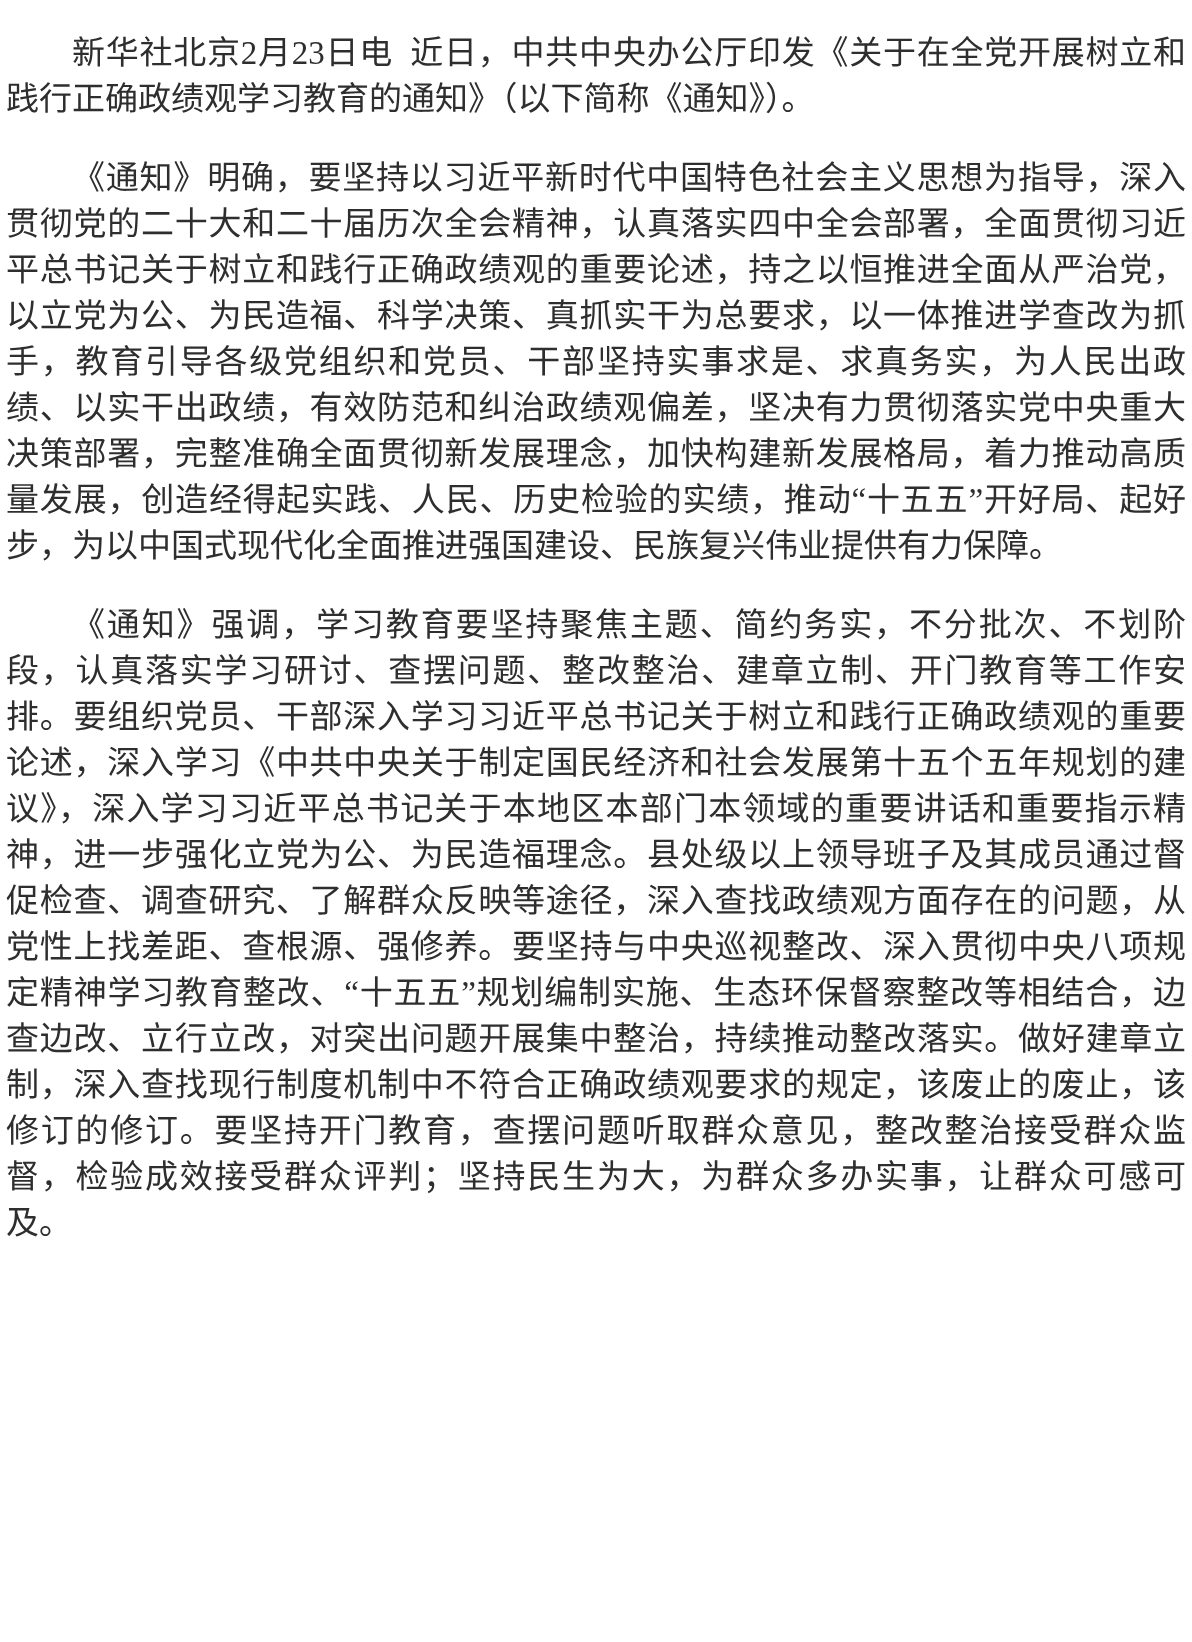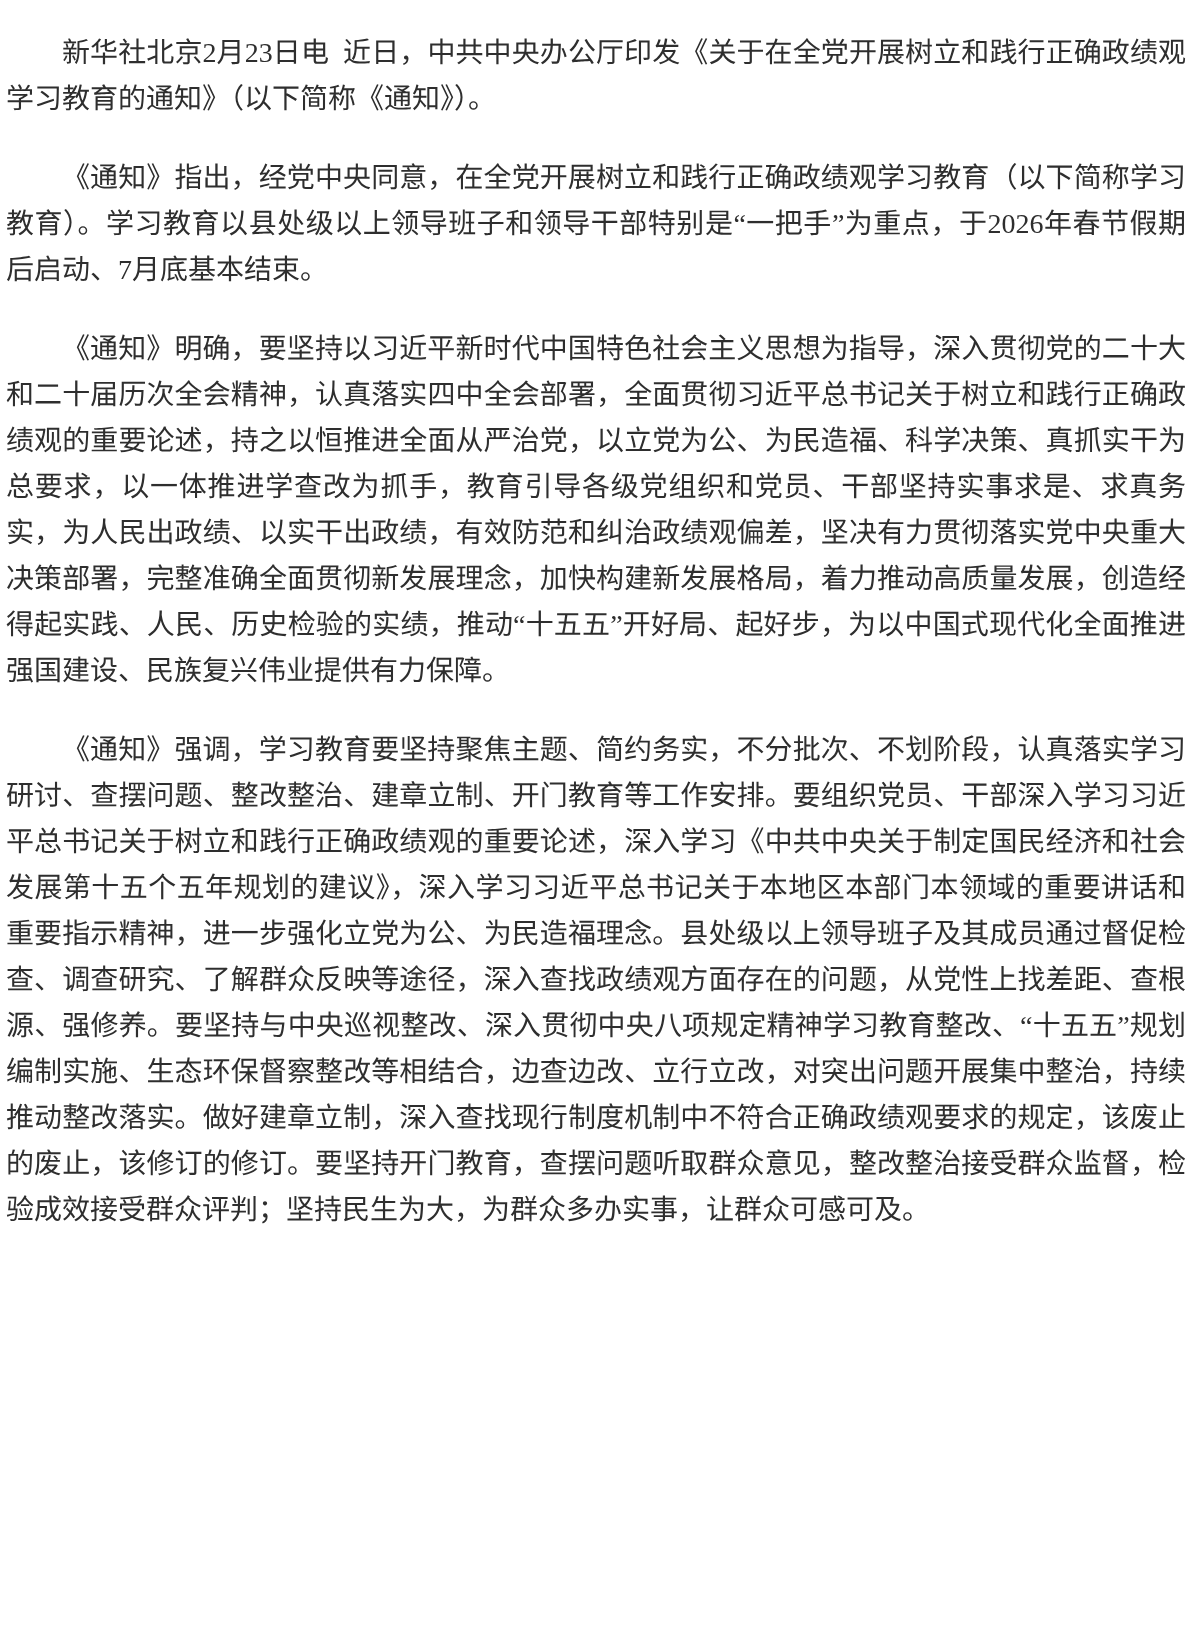--- a/index.html
+++ b/index.html
@@ -10,21 +10,21 @@
   body {
     width: 1192px;
     height: 1642px;
     overflow: hidden;
   }
   .article {
     box-sizing: border-box;
     width: 1192px;
     padding: 30px 6px 0 6px;
     font-family: "Liberation Serif", "DejaVu Serif", serif;
-    font-size: 28px;
+    font-size: 33px;
     line-height: 46px;
     color: #2e2e2e;
     text-align: justify;
     letter-spacing: 0;
   }
   .article p {
     margin: 0;
     text-indent: 2em;
     word-break: break-all;
   }
@@ -33,16 +33,15 @@
   }
   .article p.tight {
     margin-top: 10px;
   }
 </style>
 </head>
 <body>
 
 <article class="article">
   <p>新华社北京2月23日电 近日，中共中央办公厅印发《关于在全党开展树立和践行正确政绩观学习教育的通知》（以下简称《通知》）。</p>
-  <p>《通知》指出，经党中央同意，在全党开展树立和践行正确政绩观学习教育（以下简称学习教育）。学习教育以县处级以上领导班子和领导干部特别是“一把手”为重点，于2026年春节假期后启动、7月底基本结束。</p>
   <p>《通知》明确，要坚持以习近平新时代中国特色社会主义思想为指导，深入贯彻党的二十大和二十届历次全会精神，认真落实四中全会部署，全面贯彻习近平总书记关于树立和践行正确政绩观的重要论述，持之以恒推进全面从严治党，以立党为公、为民造福、科学决策、真抓实干为总要求，以一体推进学查改为抓手，教育引导各级党组织和党员、干部坚持实事求是、求真务实，为人民出政绩、以实干出政绩，有效防范和纠治政绩观偏差，坚决有力贯彻落实党中央重大决策部署，完整准确全面贯彻新发展理念，加快构建新发展格局，着力推动高质量发展，创造经得起实践、人民、历史检验的实绩，推动“十五五”开好局、起好步，为以中国式现代化全面推进强国建设、民族复兴伟业提供有力保障。</p>
   <p>《通知》强调，学习教育要坚持聚焦主题、简约务实，不分批次、不划阶段，认真落实学习研讨、查摆问题、整改整治、建章立制、开门教育等工作安排。要组织党员、干部深入学习习近平总书记关于树立和践行正确政绩观的重要论述，深入学习《中共中央关于制定国民经济和社会发展第十五个五年规划的建议》，深入学习习近平总书记关于本地区本部门本领域的重要讲话和重要指示精神，进一步强化立党为公、为民造福理念。县处级以上领导班子及其成员通过督促检查、调查研究、了解群众反映等途径，深入查找政绩观方面存在的问题，从党性上找差距、查根源、强修养。要坚持与中央巡视整改、深入贯彻中央八项规定精神学习教育整改、“十五五”规划编制实施、生态环保督察整改等相结合，边查边改、立行立改，对突出问题开展集中整治，持续推动整改落实。做好建章立制，深入查找现行制度机制中不符合正确政绩观要求的规定，该废止的废止，该修订的修订。要坚持开门教育，查摆问题听取群众意见，整改整治接受群众监督，检验成效接受群众评判；坚持民生为大，为群众多办实事，让群众可感可及。</p>
 </article>
 
 </body></html>

